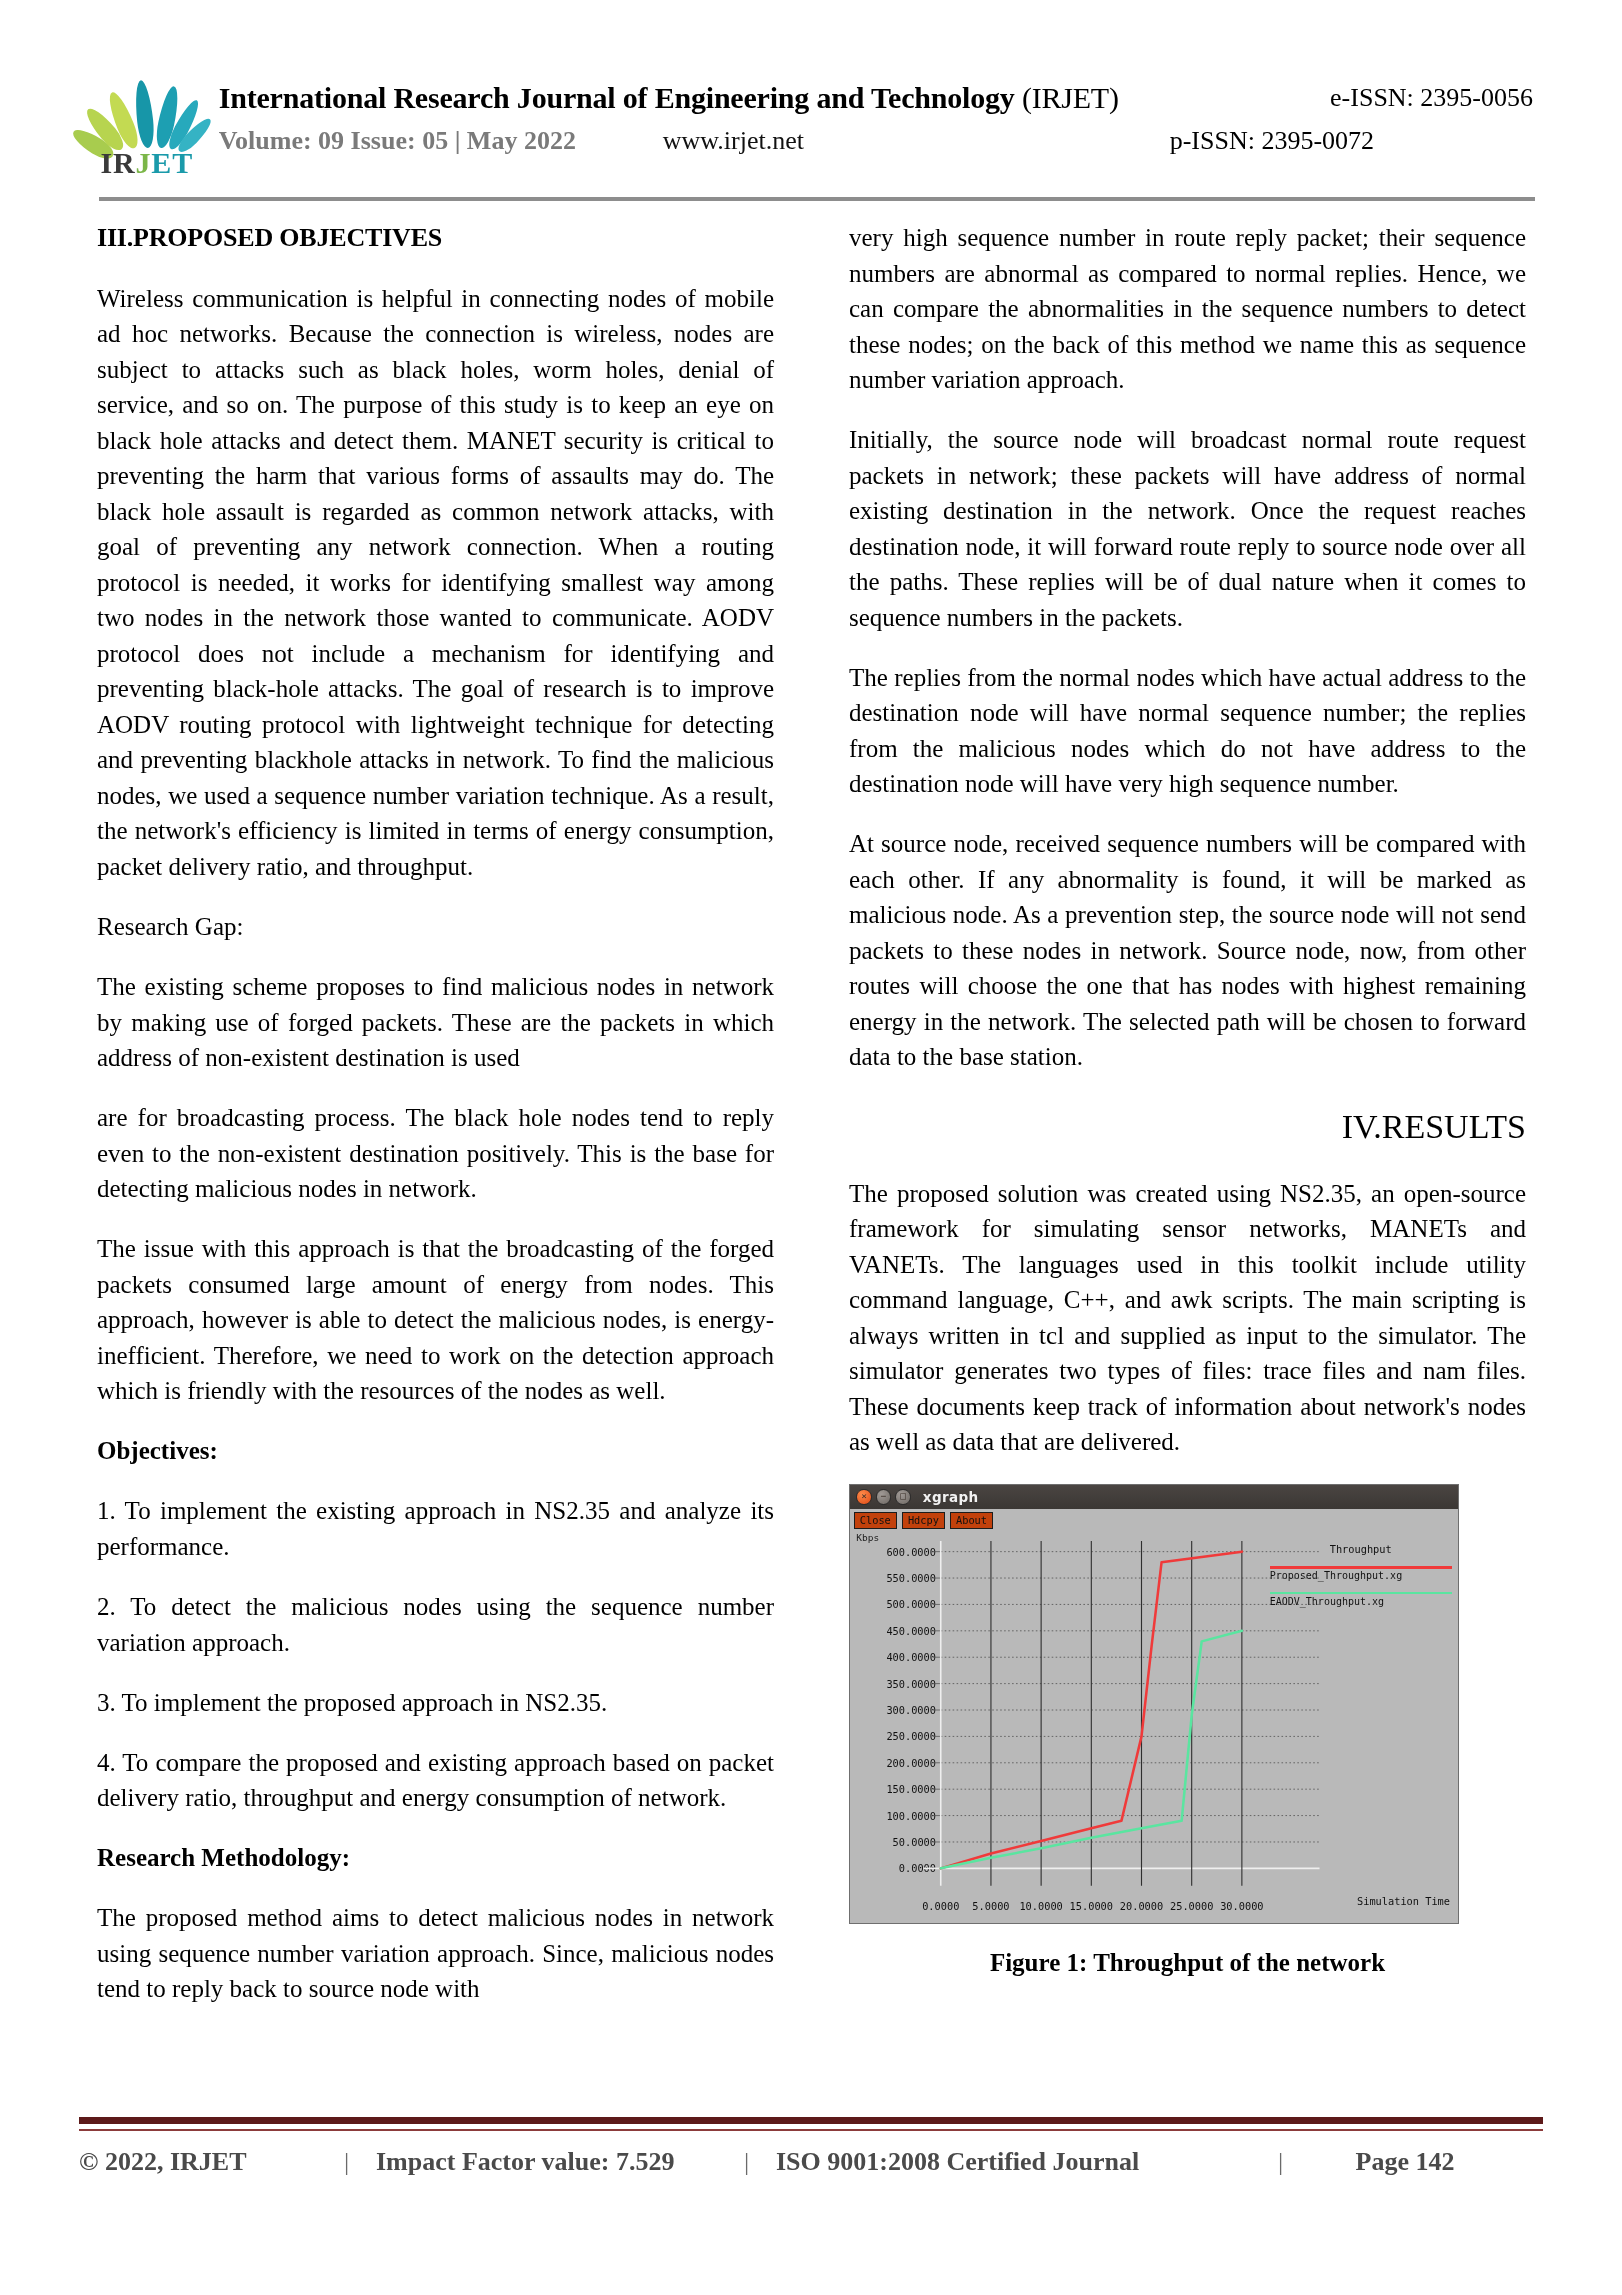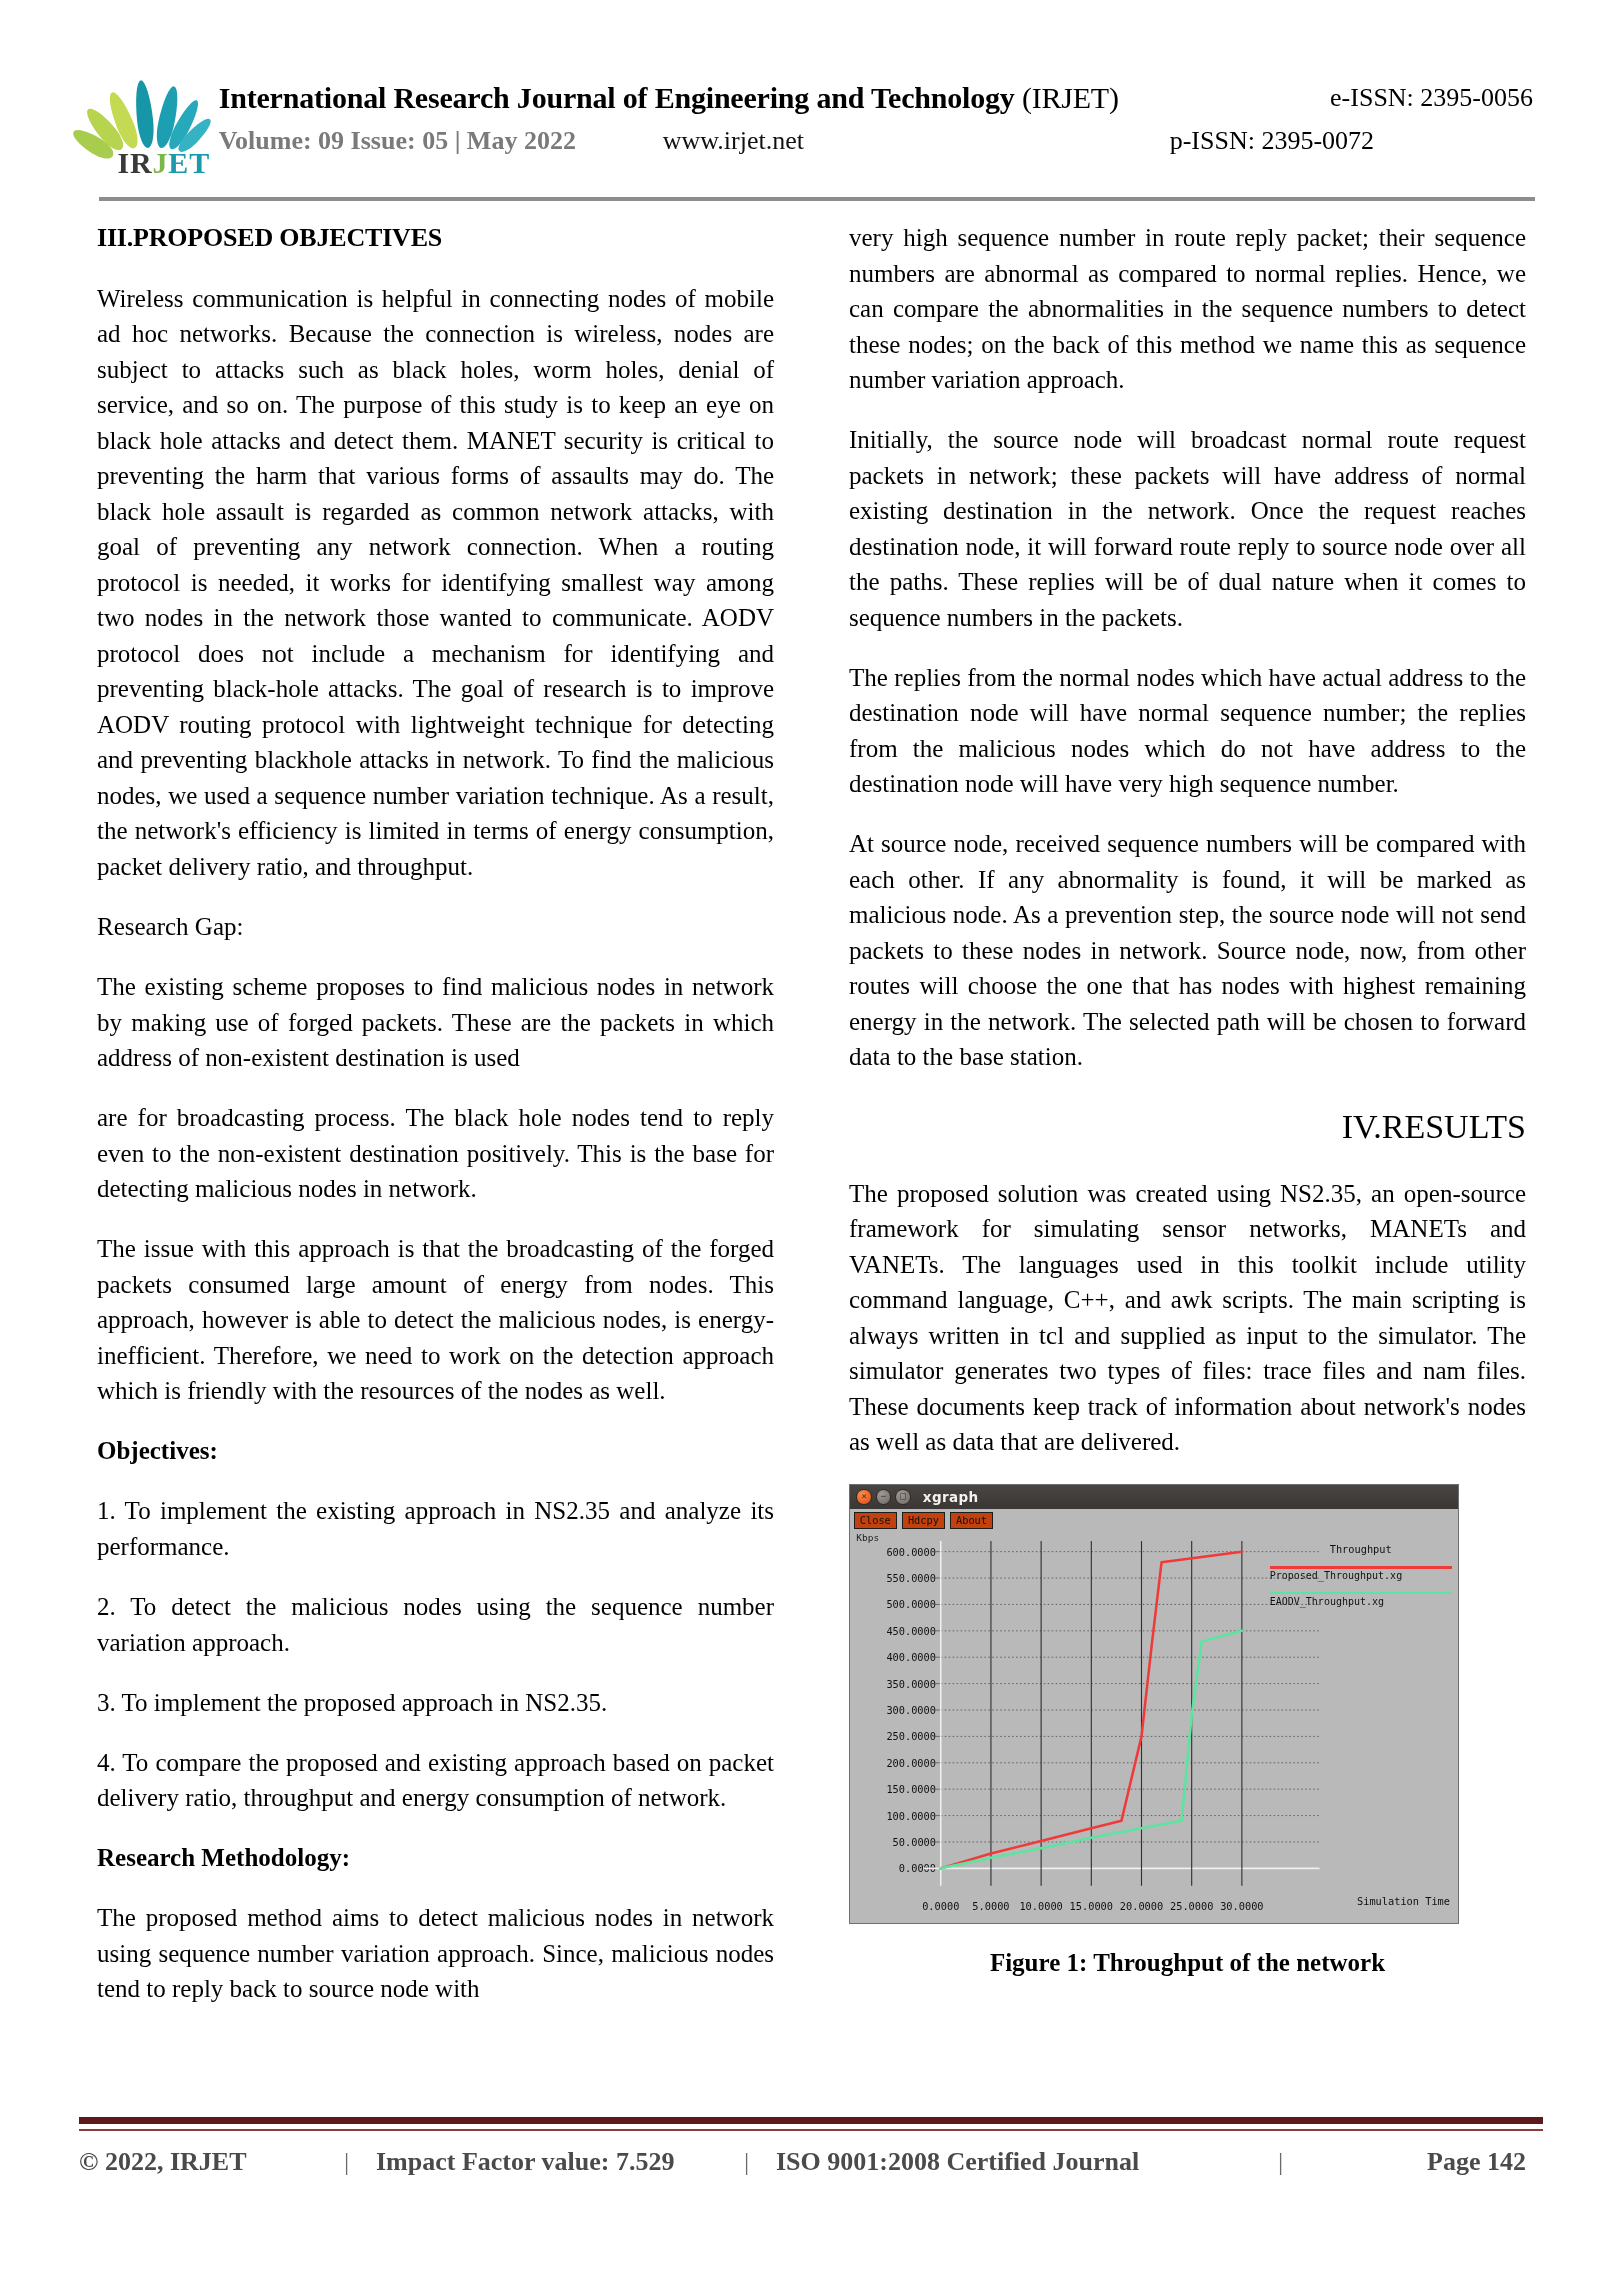--- a/index.html
+++ b/index.html
@@ -49,21 +49,20 @@
     transform-origin: 50% 100%;
   }
   .irjet-word {
     position: absolute;
     left: 1.6px;
     bottom: 1.6px;
     font-family: "Liberation Serif", serif;
     font-weight: bold;
     font-size: 30px;
     letter-spacing: 0.8px;
-    margin-left: 17px;
   }
   .irjet-word .ir { color: #3a3a3a; }
   .irjet-word .j  { color: #7bb648; }
   .irjet-word .et { color: #1a9aaa; }
 
   .hdr-text {
     flex: 1 1 auto;
     padding-top: 6.3px;
   }
   .hdr-line1 {
@@ -286,21 +285,21 @@
     display: flex;
     align-items: baseline;
     font-size: 26px;
     font-weight: bold;
     color: #4a4a4a;
   }
   .footer .f-copy  { width: 238px; }
   .footer .f-sep   { width: 59px; text-align: center; color: #6a6a6a; font-weight: normal;}
   .footer .f-impact{ width: 341px; }
   .footer .f-iso   { width: 475px; }
-  .footer .f-page  { width: 190px; text-align: right; margin-left: 26px; }
+  .footer .f-page  { width: 190px; text-align: center; }
 </style>
 </head>
 <body>
 
 <div class="page">
 
   <div class="header">
     <div class="hdr-row">
       <div class="logo">
         <div class="leaf" style="left:4.8px;  top:35px; width:17.4px; height:46px; background:#a8cc4e; transform:rotate(-58deg);"></div>

